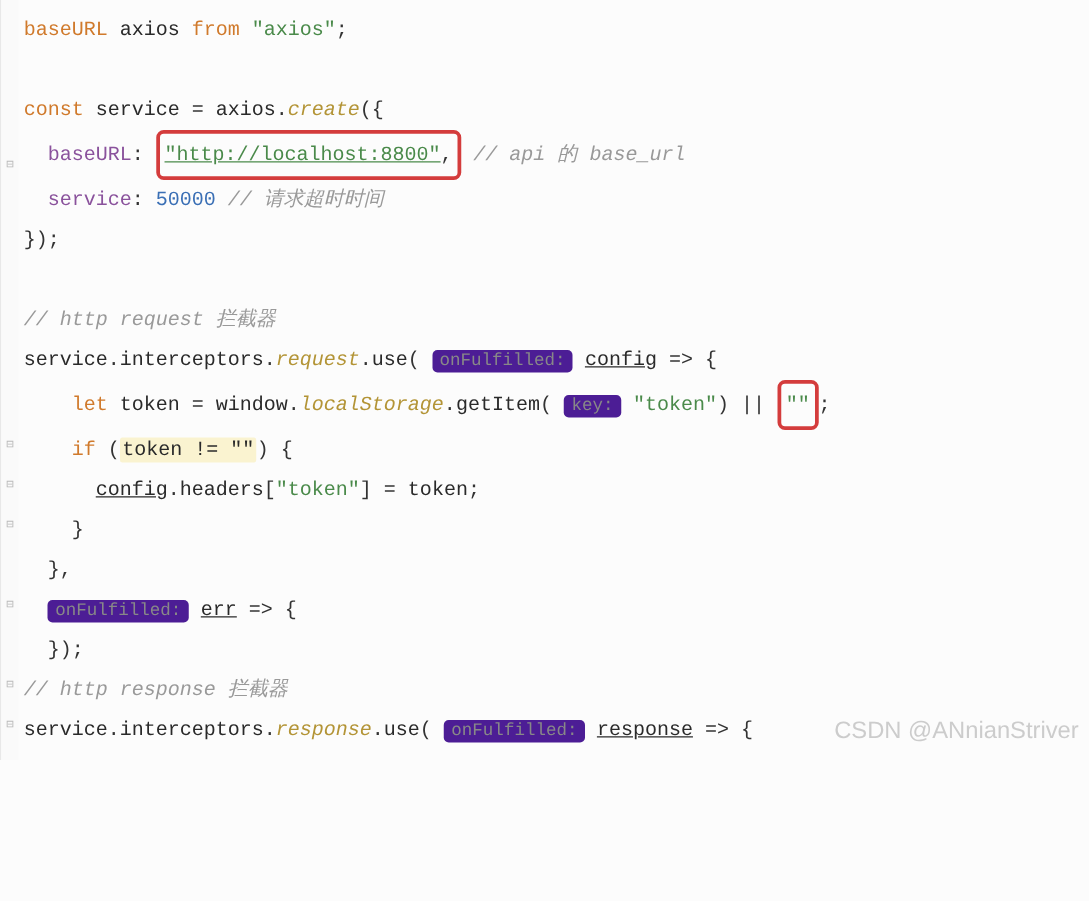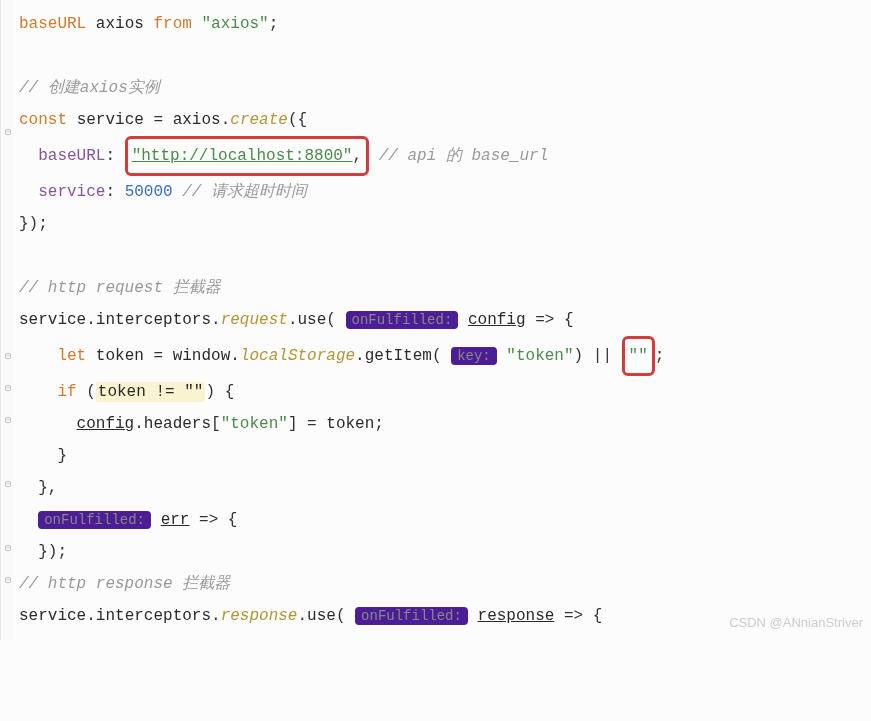--- a/index.html
+++ b/index.html
@@ -63,21 +63,21 @@
     border: 3px solid #d43c3c;
     border-radius: 6px;
     padding: 1px 4px;
     display: inline-block;
   }
   .watermark {
     position: absolute;
     right: 8px;
     bottom: 4px;
     color: #ccc;
-    font-size: 13px;
+    font-size: 19px;
     font-family: Arial, sans-serif;
   }
 </style>
 </head>
 <body>
 
 <div class="editor">
   <div class="gutter">
     <span class="fold-icon" style="top:128px;">⊟</span>
     <span class="fold-icon" style="top:352px;">⊟</span>
@@ -86,21 +86,20 @@
     <span class="fold-icon" style="top:480px;">⊟</span>
     <span class="fold-icon" style="top:544px;">⊟</span>
     <span class="fold-icon" style="top:576px;">⊟</span>
     <span class="fold-icon" style="top:640px;">⊟</span>
   </div>
 
   <div class="line"><span class="kw">baseURL</span> <span class="ident">axios</span> <span class="kw">from</span> <span class="str">"axios"</span><span class="punc">;</span></div>
 
   <div class="line">&nbsp;</div>
 
-  <div class="line"><span class="comment">// 创建axios实例</span></div>
 
   <div class="line"><span class="kw">const</span> <span class="ident">service</span><span class="punc"> = </span><span class="ident">axios</span><span class="punc">.</span><span class="method">create</span><span class="punc">({</span></div>
 
   <div class="line">  <span class="prop">baseURL</span><span class="punc">: </span><span class="box-red"><span class="str-u">"http://localhost:8800"</span><span class="punc">,</span></span> <span class="comment">// api 的 base_url</span></div>
 
   <div class="line">  <span class="prop">service</span><span class="punc">: </span><span class="num">50000</span><span class="comment"> // 请求超时时间</span></div>
 
   <div class="line"><span class="punc">});</span></div>
 
   <div class="line">&nbsp;</div>

